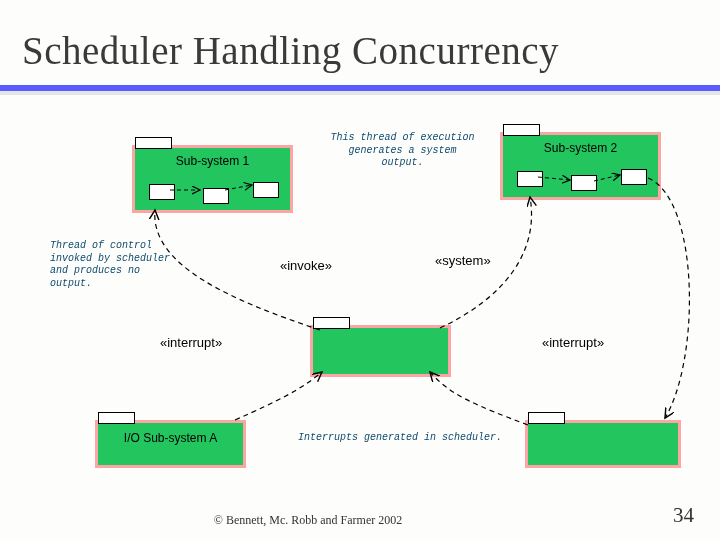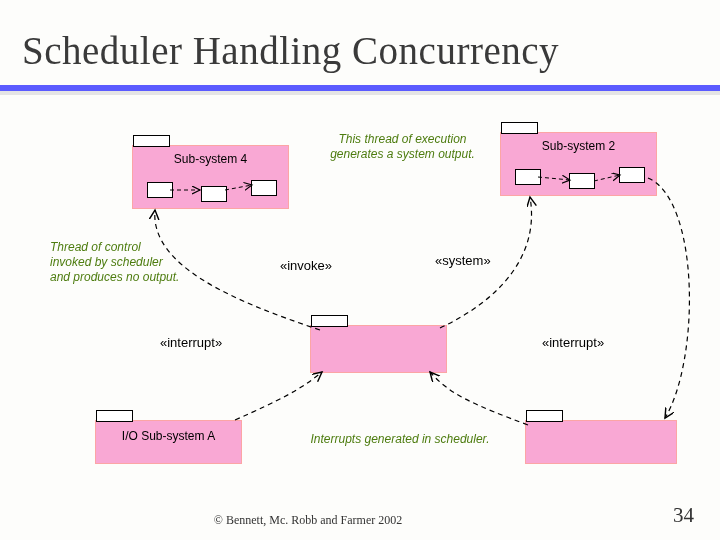--- a/index.html
+++ b/index.html
@@ -33,22 +33,22 @@
     position: absolute;
     left: 0;
     top: 91px;
     width: 720px;
     height: 4px;
     background: #e5e5e5;
   }
   
   .pkg {
     position: absolute;
-    border: 1px solid #fca5a5;
-    background: #f9a8d4;
+    border: 3px solid #fca5a5;
+    background: #22c55e;
   }
   .pkg-tab {
     position: absolute;
     top: -11px;
     left: 0;
     width: 35px;
     height: 10px;
     border: 1px solid #000;
     background: #fff;
   }
@@ -59,24 +59,24 @@
   }
   .inner-box {
     position: absolute;
     border: 1px solid #000;
     background: #fff;
     width: 24px;
     height: 14px;
   }
   .note {
     position: absolute;
-    font-family: Liberation Sans, sans-serif;
+    font-family: Liberation Mono, monospace;
     font-style: italic;
-    font-size: 12px;
-    color: #4d7c0f;
+    font-size: 10px;
+    color: #0c4a6e;
     line-height: 1.25;
   }
   .stereo {
     position: absolute;
     font-family: "Comic Sans MS", cursive, sans-serif;
     font-size: 13px;
   }
   .footer {
     position: absolute;
     bottom: 12px;
@@ -103,21 +103,21 @@
 </style>
 </head>
 <body>
 
 <div class="title">Scheduler Handling Concurrency</div>
 <div class="underline-bar"></div>
 <div class="underline-shadow"></div>
 
 <div class="pkg" style="left:132px; top:145px; width:155px; height:62px;">
   <div class="pkg-tab"></div>
-  <div class="pkg-label" style="margin-top:6px;">Sub-system 4</div>
+  <div class="pkg-label" style="margin-top:6px;">Sub-system 1</div>
   <div class="inner-box" style="left:14px; top:36px;"></div>
   <div class="inner-box" style="left:68px; top:40px;"></div>
   <div class="inner-box" style="left:118px; top:34px;"></div>
 </div>
 
 <div class="pkg" style="left:500px; top:132px; width:155px; height:62px;">
   <div class="pkg-tab"></div>
   <div class="pkg-label" style="margin-top:6px;">Sub-system 2</div>
   <div class="inner-box" style="left:14px; top:36px;"></div>
   <div class="inner-box" style="left:68px; top:40px;"></div>

